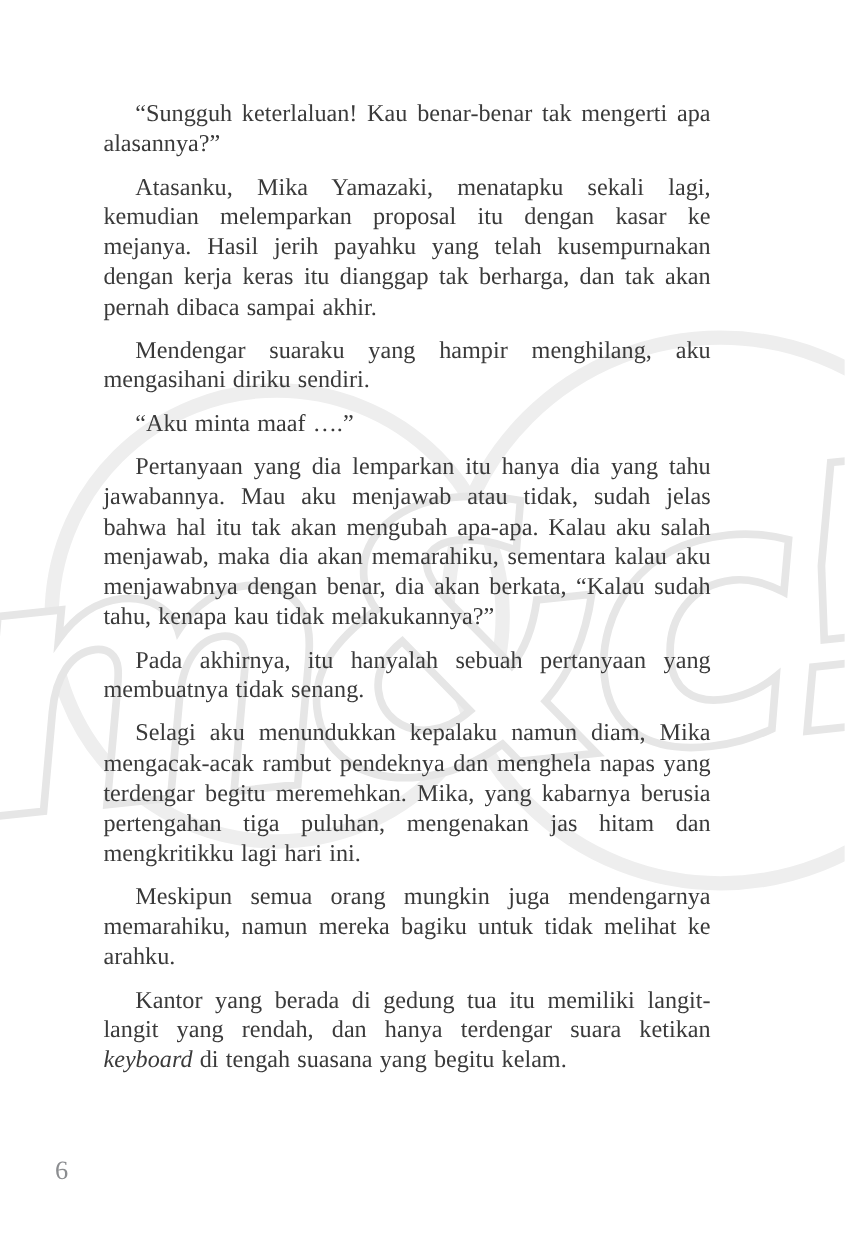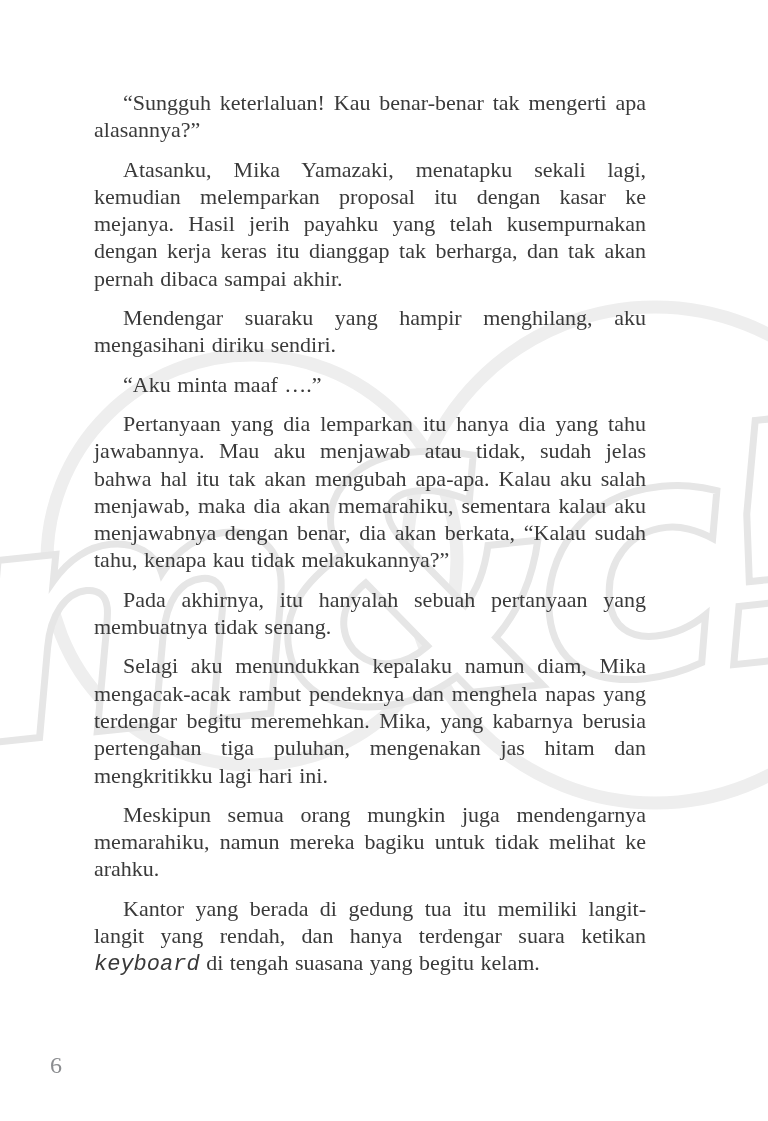--- a/index.html
+++ b/index.html
@@ -34,21 +34,20 @@
     padding: 0;
     font-size: 22px;
     line-height: 27.3px;
     color: #3a3a3a;
     text-align: justify;
     text-indent: 29px;
     word-spacing: 1px;
   }
   .body-text p span.it {
     font-style: italic;
-    font-family: Liberation Mono, monospace;
   }
   .page-number {
     position: absolute;
     left: 50px;
     top: 1050px;
     z-index: 1;
     font-size: 24px;
     line-height: 30px;
     color: #8b8d90;
     font-family: "Liberation Serif", serif;

